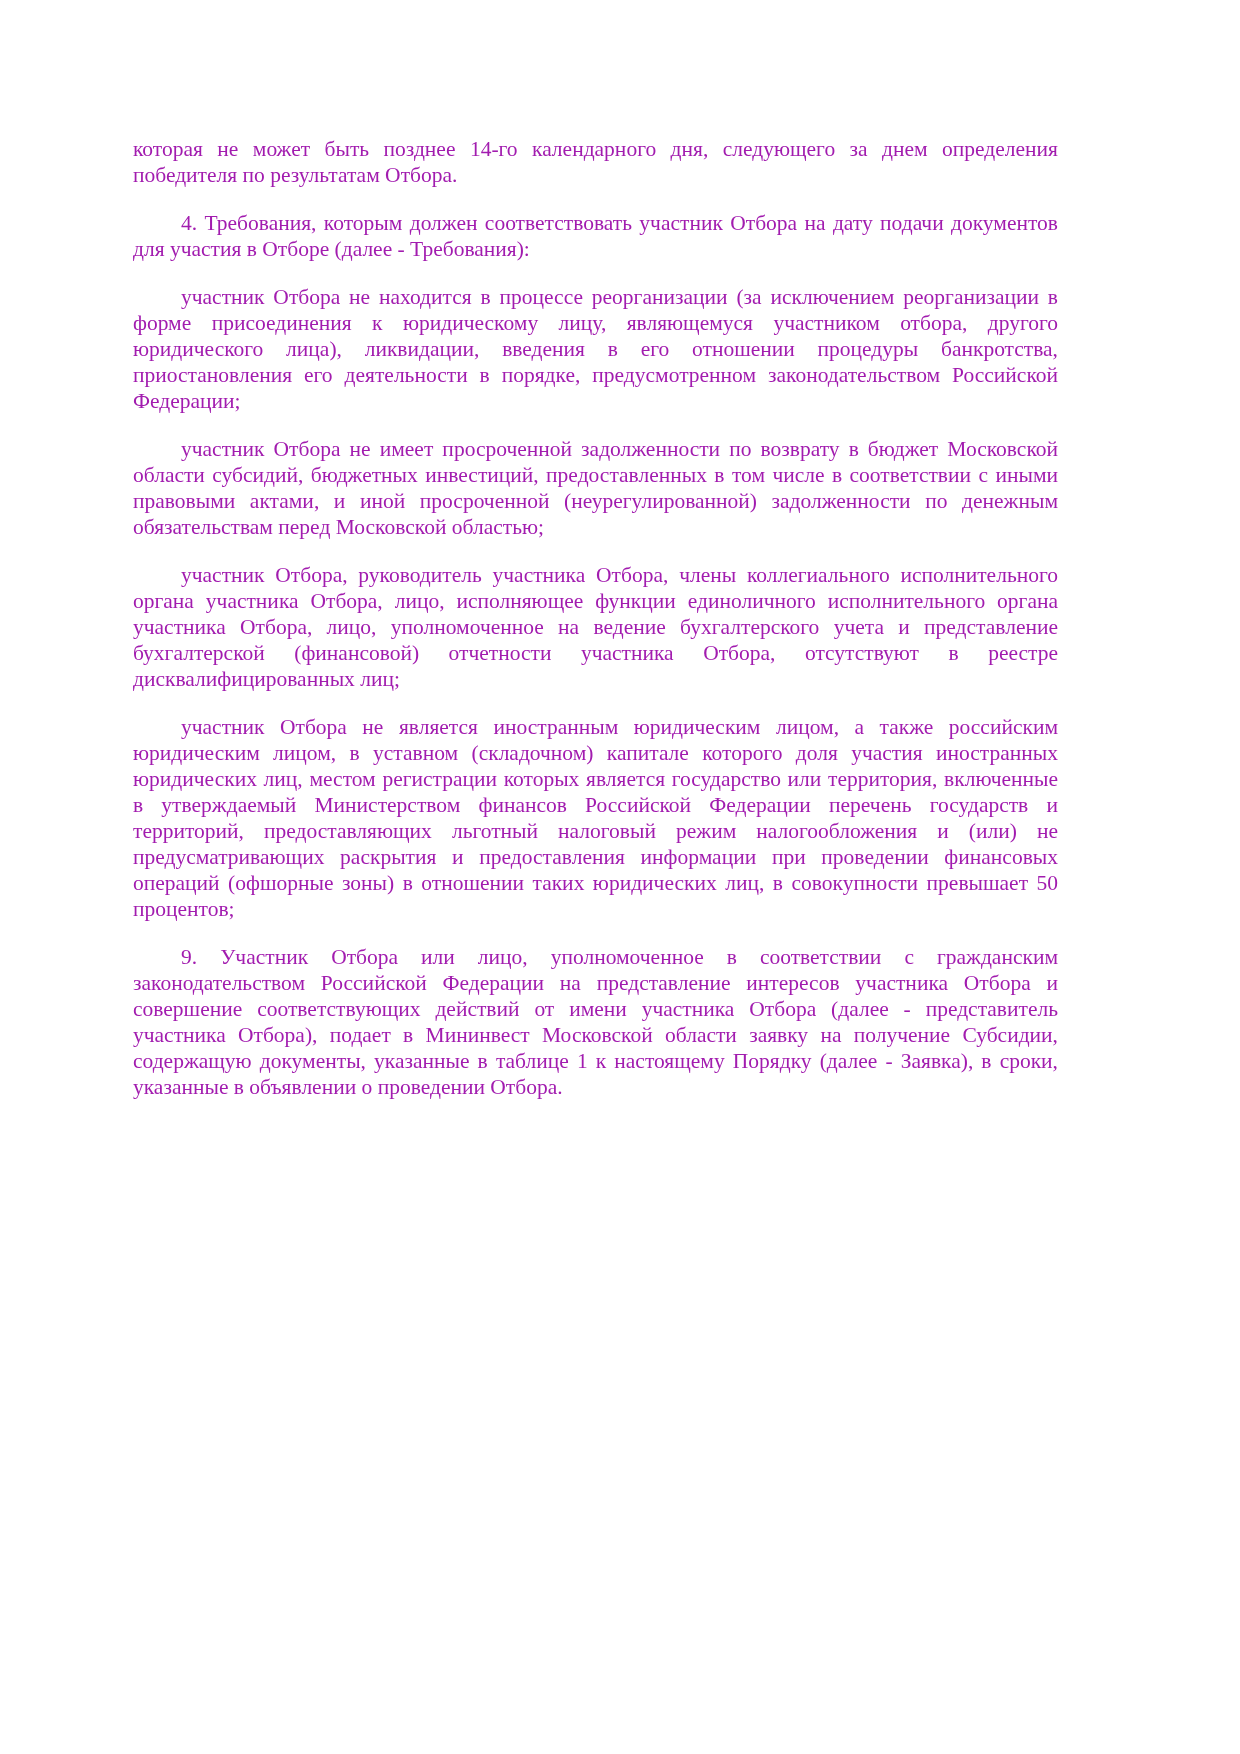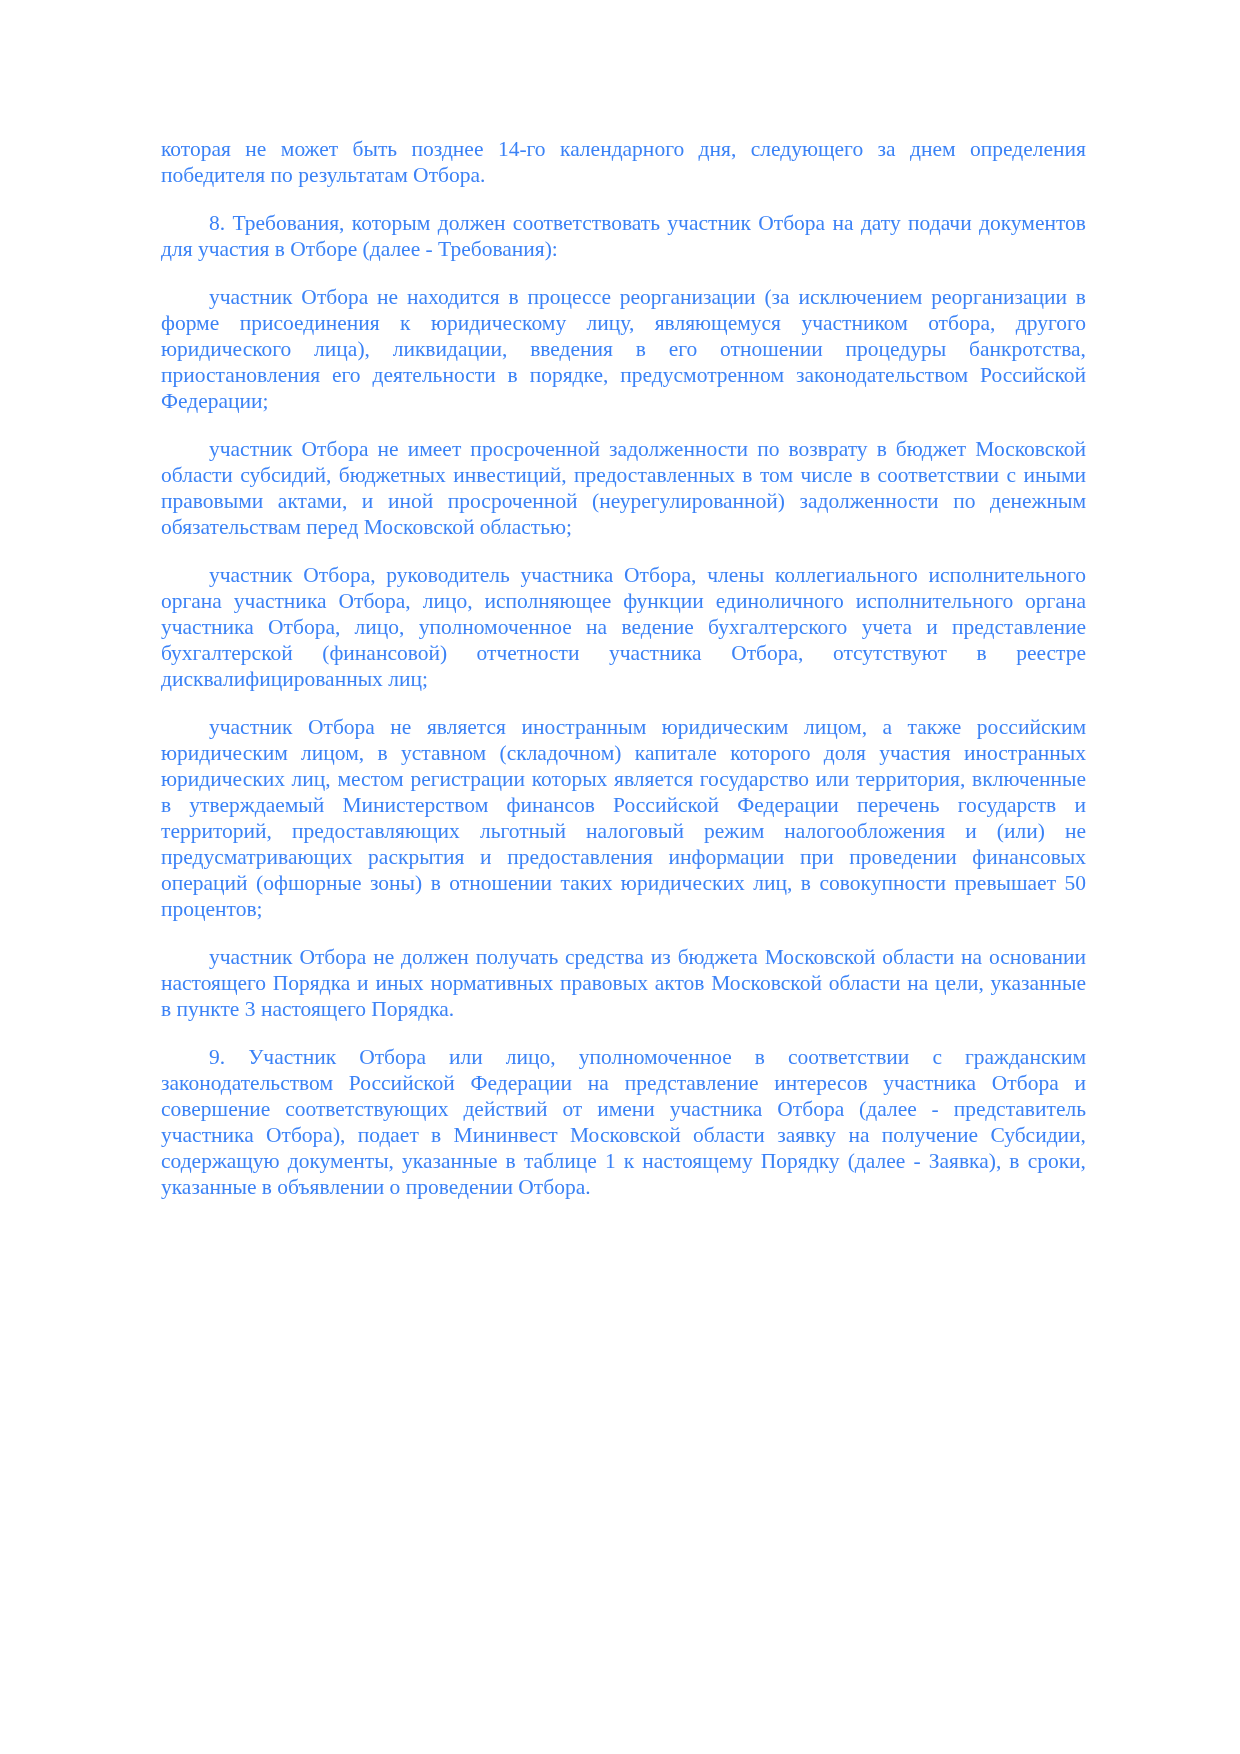--- a/index.html
+++ b/index.html
@@ -5,36 +5,34 @@
   html, body { margin: 0; padding: 0; background: #ffffff; }
   body { width: 1240px; height: 1754px; position: relative; overflow: hidden; }
   .page {
     position: absolute;
     left: 133px;
     top: 136px;
     width: 925px;
     font-family: "Liberation Serif", serif;
     font-size: 21.5px;
     line-height: 26px;
-    color: #3b82f6;
-    margin-left: 28px;
+    color: #a21caf;
   }
   .para {
     margin: 0 0 22px 0;
     text-align: justify;
     text-justify: inter-word;
   }
   .para.indent { text-indent: 48px; }
   .para.first { text-indent: 0; }
 </style>
 </head>
 <body>
 
 <div class="page">
   <p class="para first">которая не может быть позднее 14-го календарного дня, следующего за днем определения победителя по результатам Отбора.</p>
-  <p class="para indent">8. Требования, которым должен соответствовать участник Отбора на дату подачи документов для участия в Отборе (далее - Требования):</p>
+  <p class="para indent">4. Требования, которым должен соответствовать участник Отбора на дату подачи документов для участия в Отборе (далее - Требования):</p>
   <p class="para indent">участник Отбора не находится в процессе реорганизации (за исключением реорганизации в форме присоединения к юридическому лицу, являющемуся участником отбора, другого юридического лица), ликвидации, введения в его отношении процедуры банкротства, приостановления его деятельности в порядке, предусмотренном законодательством Российской Федерации;</p>
   <p class="para indent">участник Отбора не имеет просроченной задолженности по возврату в бюджет Московской области субсидий, бюджетных инвестиций, предоставленных в том числе в соответствии с иными правовыми актами, и иной просроченной (неурегулированной) задолженности по денежным обязательствам перед Московской областью;</p>
   <p class="para indent">участник Отбора, руководитель участника Отбора, члены коллегиального исполнительного органа участника Отбора, лицо, исполняющее функции единоличного исполнительного органа участника Отбора, лицо, уполномоченное на ведение бухгалтерского учета и представление бухгалтерской (финансовой) отчетности участника Отбора, отсутствуют в реестре дисквалифицированных лиц;</p>
   <p class="para indent">участник Отбора не является иностранным юридическим лицом, а также российским юридическим лицом, в уставном (складочном) капитале которого доля участия иностранных юридических лиц, местом регистрации которых является государство или территория, включенные в утверждаемый Министерством финансов Российской Федерации перечень государств и территорий, предоставляющих льготный налоговый режим налогообложения и (или) не предусматривающих раскрытия и предоставления информации при проведении финансовых операций (офшорные зоны) в отношении таких юридических лиц, в совокупности превышает 50 процентов;</p>
-  <p class="para indent">участник Отбора не должен получать средства из бюджета Московской области на основании настоящего Порядка и иных нормативных правовых актов Московской области на цели, указанные в пункте 3 настоящего Порядка.</p>
   <p class="para indent">9. Участник Отбора или лицо, уполномоченное в соответствии с гражданским законодательством Российской Федерации на представление интересов участника Отбора и совершение соответствующих действий от имени участника Отбора (далее - представитель участника Отбора), подает в Мининвест Московской области заявку на получение Субсидии, содержащую документы, указанные в таблице 1 к настоящему Порядку (далее - Заявка), в сроки, указанные в объявлении о проведении Отбора.</p>
 </div>
 
 </body></html>

